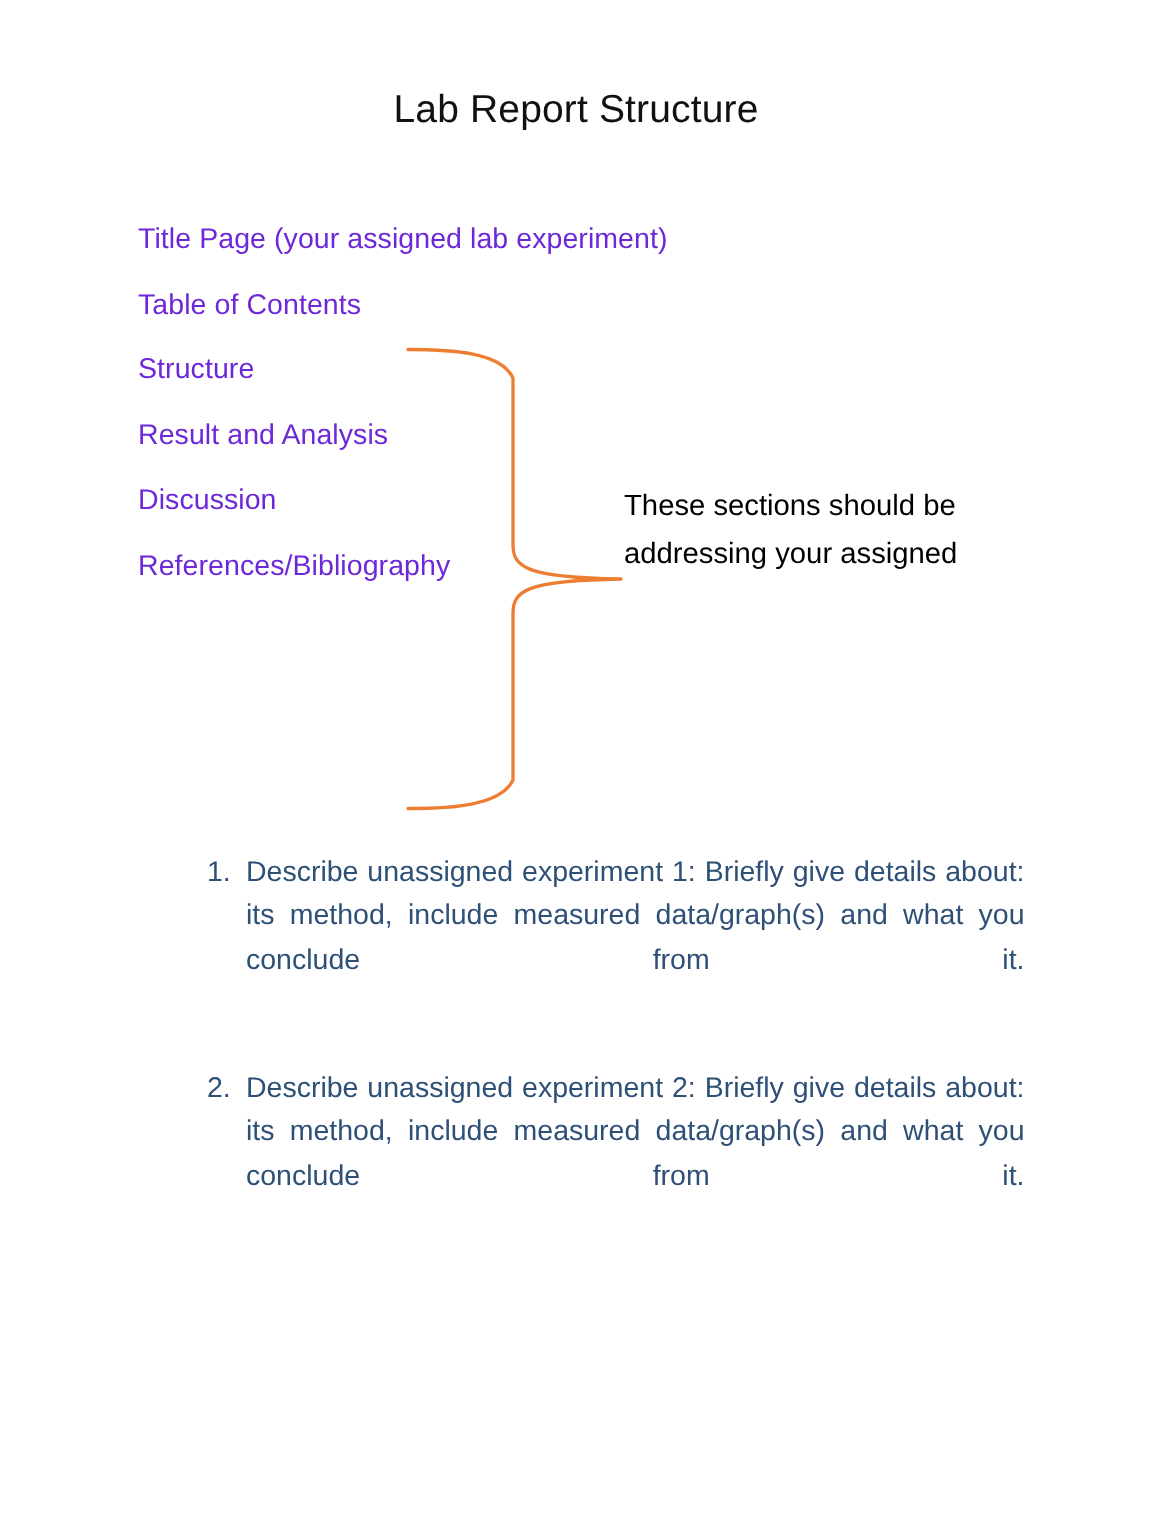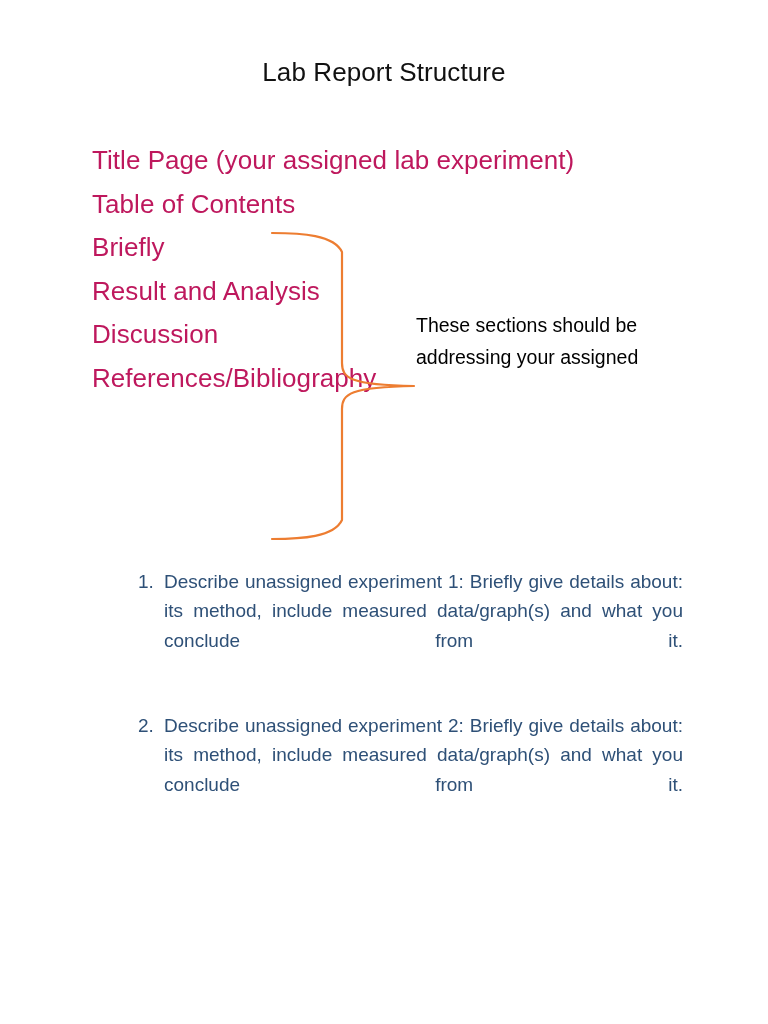--- a/index.html
+++ b/index.html
@@ -42,23 +42,23 @@
     position: absolute;
     left: 92px;
     top: 147px;
     width: 400px;
     margin: 0;
     padding: 0;
     list-style: none;
   }
   .section-item {
     height: 43.6px;
-    font-size: 26px;
+    font-size: 19px;
     line-height: 26px;
-    color: #be185d;
+    color: #6d28d9;
     white-space: nowrap;
     letter-spacing: 0.05px;
   }
 
   
   .brace-wrap {
     position: absolute;
     left: 262px;
     top: 220px;
     width: 170px;
@@ -69,21 +69,21 @@
     display: block;
     width: 170px;
     height: 330px;
     overflow: visible;
   }
 
   
   .callout {
     position: absolute;
     left: 416px;
-    top: 310px;
+    top: 322px;
     width: 280px;
     font-size: 19.5px;
     line-height: 31.5px;
     color: #000000;
   }
   .callout-line { display: block; white-space: nowrap; }
 
   
   .appendix-list {
     position: absolute;
@@ -123,21 +123,21 @@
 </head>
 <body>
 
 <div class="page">
 
   <div class="slide-title">Lab Report Structure</div>
 
   <ul class="section-list">
     <li class="section-item">Title Page (your assigned lab experiment)</li>
     <li class="section-item">Table of Contents</li>
-    <li class="section-item">Briefly</li>
+    <li class="section-item">Structure</li>
     <li class="section-item">Result and Analysis</li>
     <li class="section-item">Discussion</li>
     <li class="section-item">References/Bibliography</li>
   </ul>
 
   <div class="brace-wrap">
     <svg viewBox="0 0 170 330" xmlns="http://www.w3.org/2000/svg" aria-hidden="true">
       <path d="M 10 13
                C 40 13, 72 15, 80 32
                L 80 143

